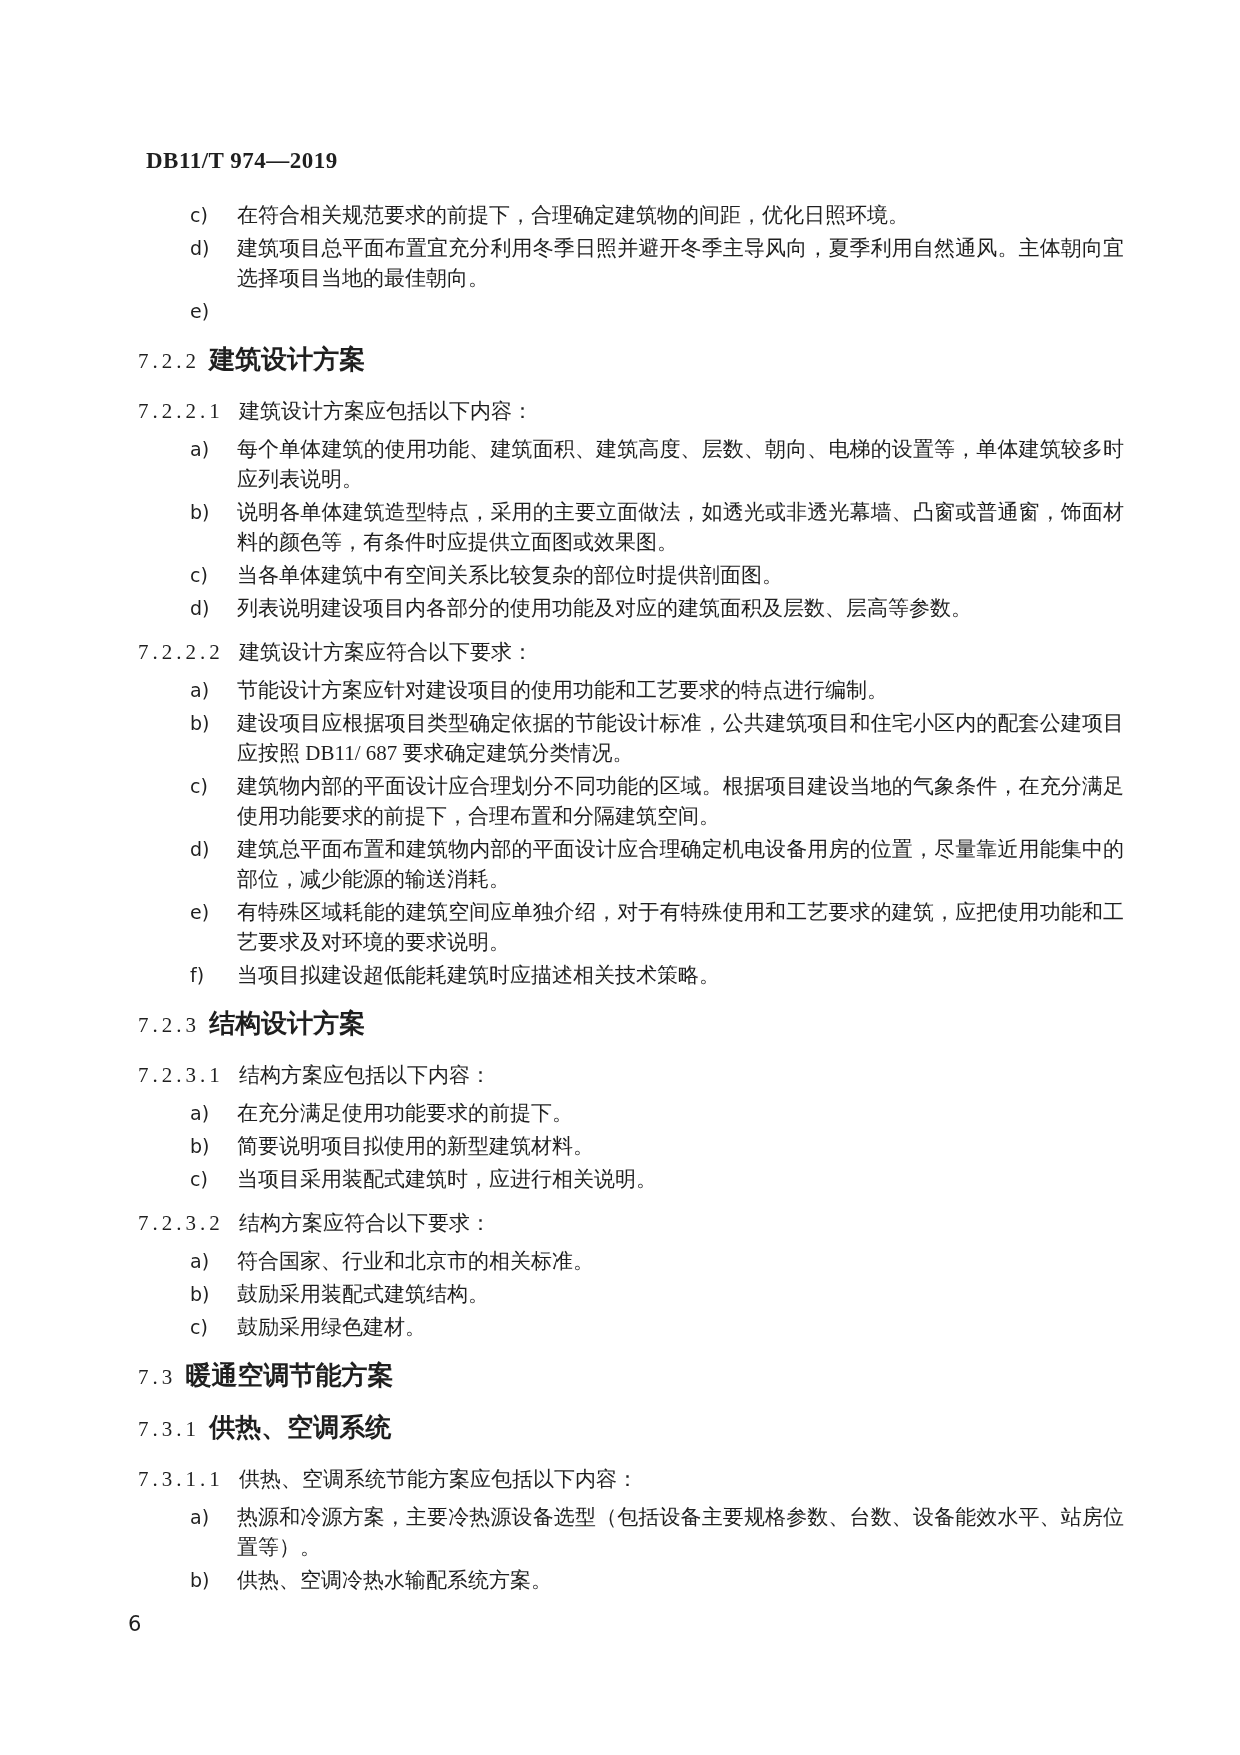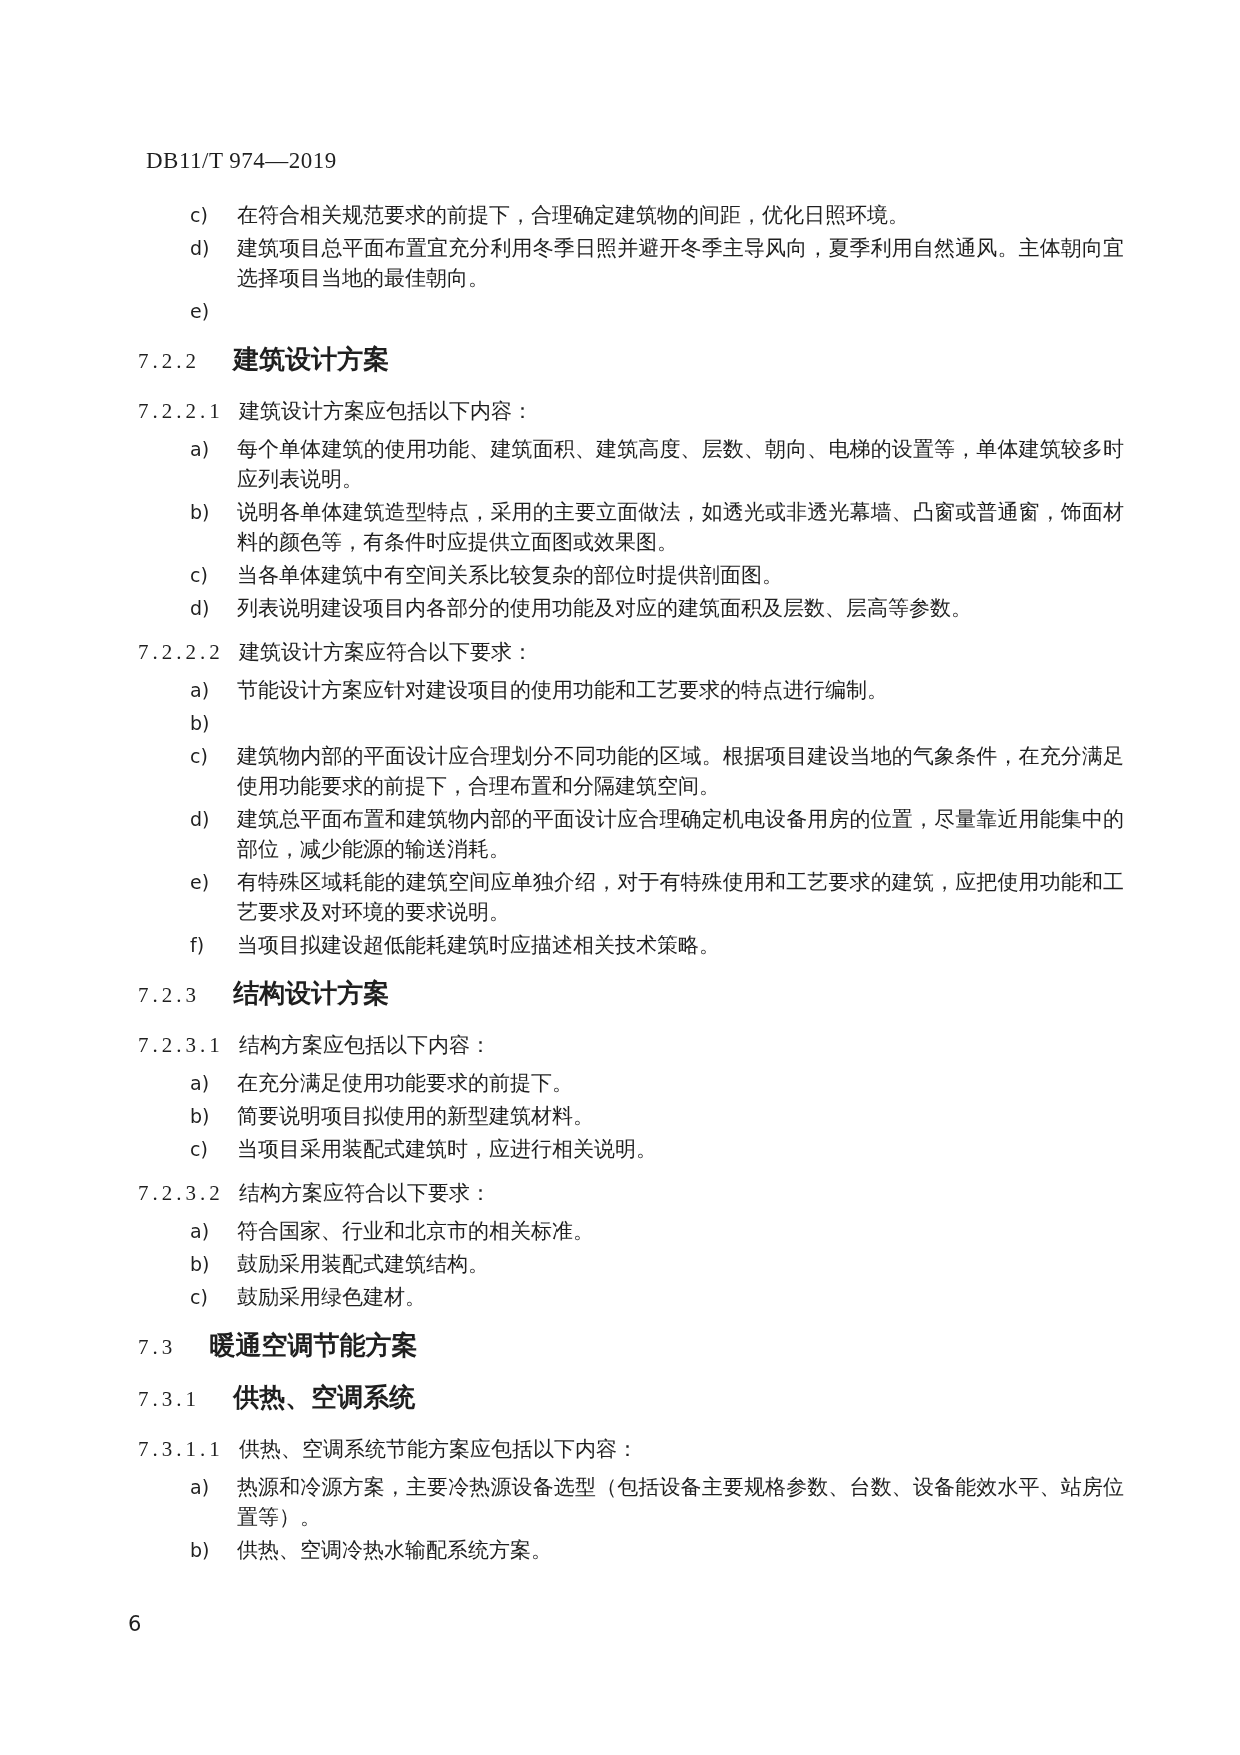--- a/index.html
+++ b/index.html
@@ -13,40 +13,41 @@
     overflow: hidden;
   }
   .doc-header {
     position: absolute;
     left: 146px;
     top: 148px;
     font-size: 23px;
     line-height: 26px;
     letter-spacing: 0.5px;
     white-space: nowrap;
+    font-weight: bold;
   }
   .content {
     position: absolute;
     left: 138px;
     top: 200px;
     width: 986px;
     font-size: 21px;
     line-height: 30px;
   }
   .block-list { margin: 0; }
   .list-item { display: flex; margin-bottom: 3px; }
   .marker {
     flex: 0 0 47px;
     margin-left: 52px;
     font-family: "DejaVu Sans", sans-serif;
     font-size: 19px;
   }
   .item-text { flex: 1; text-align: justify; }
   .heading { margin-top: 18px; margin-bottom: 20px; white-space: nowrap; }
-  .heading .sec-num { letter-spacing: 4px; margin-right: 28px; }
+  .heading .sec-num { letter-spacing: 4px; margin-right: 4px; }
   .heading .sec-title {
     font-family: "DejaVu Sans", sans-serif;
     font-weight: bold;
     font-size: 26px;
   }
   .clause { margin-top: 14px; margin-bottom: 8px; }
   .clause .sec-num { letter-spacing: 4px; margin-right: 10px; text-align: right; }
   .page-number {
     position: absolute;
     left: 128px;
@@ -112,20 +113,21 @@
       <span class="clause-text">建筑设计方案应符合以下要求：</span>
     </div>
 
     <div class="block-list">
       <div class="list-item">
         <span class="marker">a)</span>
         <span class="item-text">节能设计方案应针对建设项目的使用功能和工艺要求的特点进行编制。</span>
       </div>
       <div class="list-item">
         <span class="marker">b)</span>
+        <span class="item-text">建设项目应根据项目类型确定依据的节能设计标准，公共建筑项目和住宅小区内的配套公建项目应按照 DB11/ 687 要求确定建筑分类情况。</span>
       </div>
       <div class="list-item">
         <span class="marker">c)</span>
         <span class="item-text">建筑物内部的平面设计应合理划分不同功能的区域。根据项目建设当地的气象条件，在充分满足使用功能要求的前提下，合理布置和分隔建筑空间。</span>
       </div>
       <div class="list-item">
         <span class="marker">d)</span>
         <span class="item-text">建筑总平面布置和建筑物内部的平面设计应合理确定机电设备用房的位置，尽量靠近用能集中的部位，减少能源的输送消耗。</span>
       </div>
       <div class="list-item">

